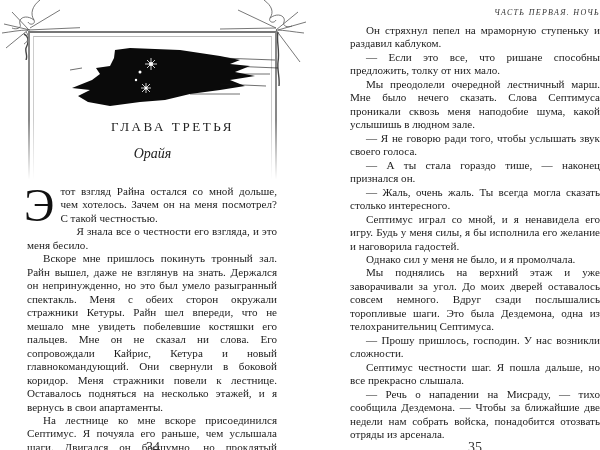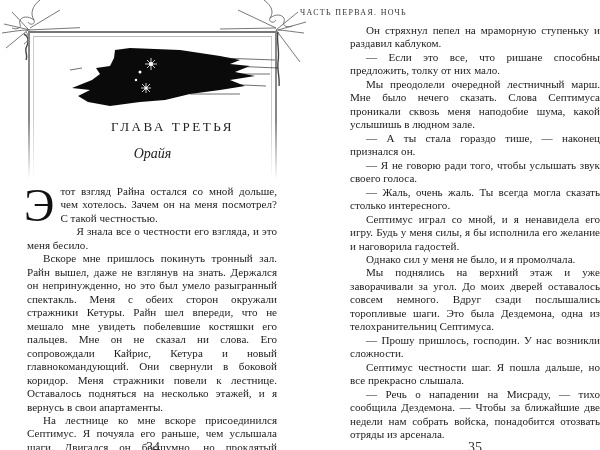--- a/index.html
+++ b/index.html
@@ -29,22 +29,22 @@
   .body-text { position:absolute; font-size:11.1px; line-height:13.47px; text-align:justify; color:#1c1c1c; }
   .body-text p { margin:0; text-indent:16px; }
   .body-text p.noind { text-indent:0; }
   .left-body { left:27px; top:185px; width:250px; }
   .right-body { left:50px; top:24px; width:250px; }
 
   .drop-cap { float:left; font-size:46px; line-height:36px; margin:3px 6px 0 -3px; height:38px;
               font-family:"Liberation Serif","DejaVu Serif",serif; font-weight:normal; color:#111; }
   .dc-wrap p:first-child { text-indent:0; }
 
-  .running-head { position:absolute; left:300px; width:300px; top:8px; text-align:left;
-                  font-size:8px; letter-spacing:1.3px; color:#333; }
+  .running-head { position:absolute; left:300px; width:300px; top:8px; text-align:right;
+                  font-size:8px; letter-spacing:1.3px; color:#333;font-style:italic; }
   .page-num { position:absolute; top:440px; font-size:14px; color:#333; }
   .pn-left { left:146px; }
   .pn-right { left:468px; }
 </style>
 </head>
 <body>
 
 <div class="page page-left">
 
   <svg class="ornament" style="left:0;top:0;" width="80" height="60" viewBox="0 0 80 60">
@@ -122,22 +122,22 @@
   <div class="page-num pn-left">34</div>
 </div>
 
 <div class="running-head">ЧАСТЬ ПЕРВАЯ. НОЧЬ</div>
 
 <div class="page page-right">
   <div class="body-text right-body">
     <p>Он стряхнул пепел на мраморную ступеньку и раздавил каблуком.</p>
     <p>— Если это все, что ришане способны предложить, толку от них мало.</p>
     <p>Мы преодолели очередной лестничный марш. Мне было нечего сказать. Слова Септимуса проникали сквозь меня наподобие шума, какой услышишь в людном зале.</p>
+    <p>— Я не говорю ради того, чтобы услышать звук своего голоса.</p>
     <p>— А ты стала гораздо тише, — наконец признался он.</p>
-    <p>— Я не говорю ради того, чтобы услышать звук своего голоса.</p>
     <p>— Жаль, очень жаль. Ты всегда могла сказать столько интересного.</p>
     <p>Септимус играл со мной, и я ненавидела его игру. Будь у меня силы, я бы исполнила его желание и наговорила гадостей.</p>
     <p>Однако сил у меня не было, и я промолчала.</p>
     <p>Мы поднялись на верхний этаж и уже заворачивали за угол. До моих дверей оставалось совсем немного. Вдруг сзади послышались торопливые шаги. Это была Дездемона, одна из телохранительниц Септимуса.</p>
     <p>— Прошу пришлось, господин. У нас возникли сложности.</p>
     <p>Септимус честности шаг. Я пошла дальше, но все прекрасно слышала.</p>
     <p>— Речь о нападении на Мисраду, — тихо сообщила Дездемона. — Чтобы за ближайшие две недели нам собрать войска, понадобится отозвать отряды из арсенала.</p>
 
   </div>
 </div>

